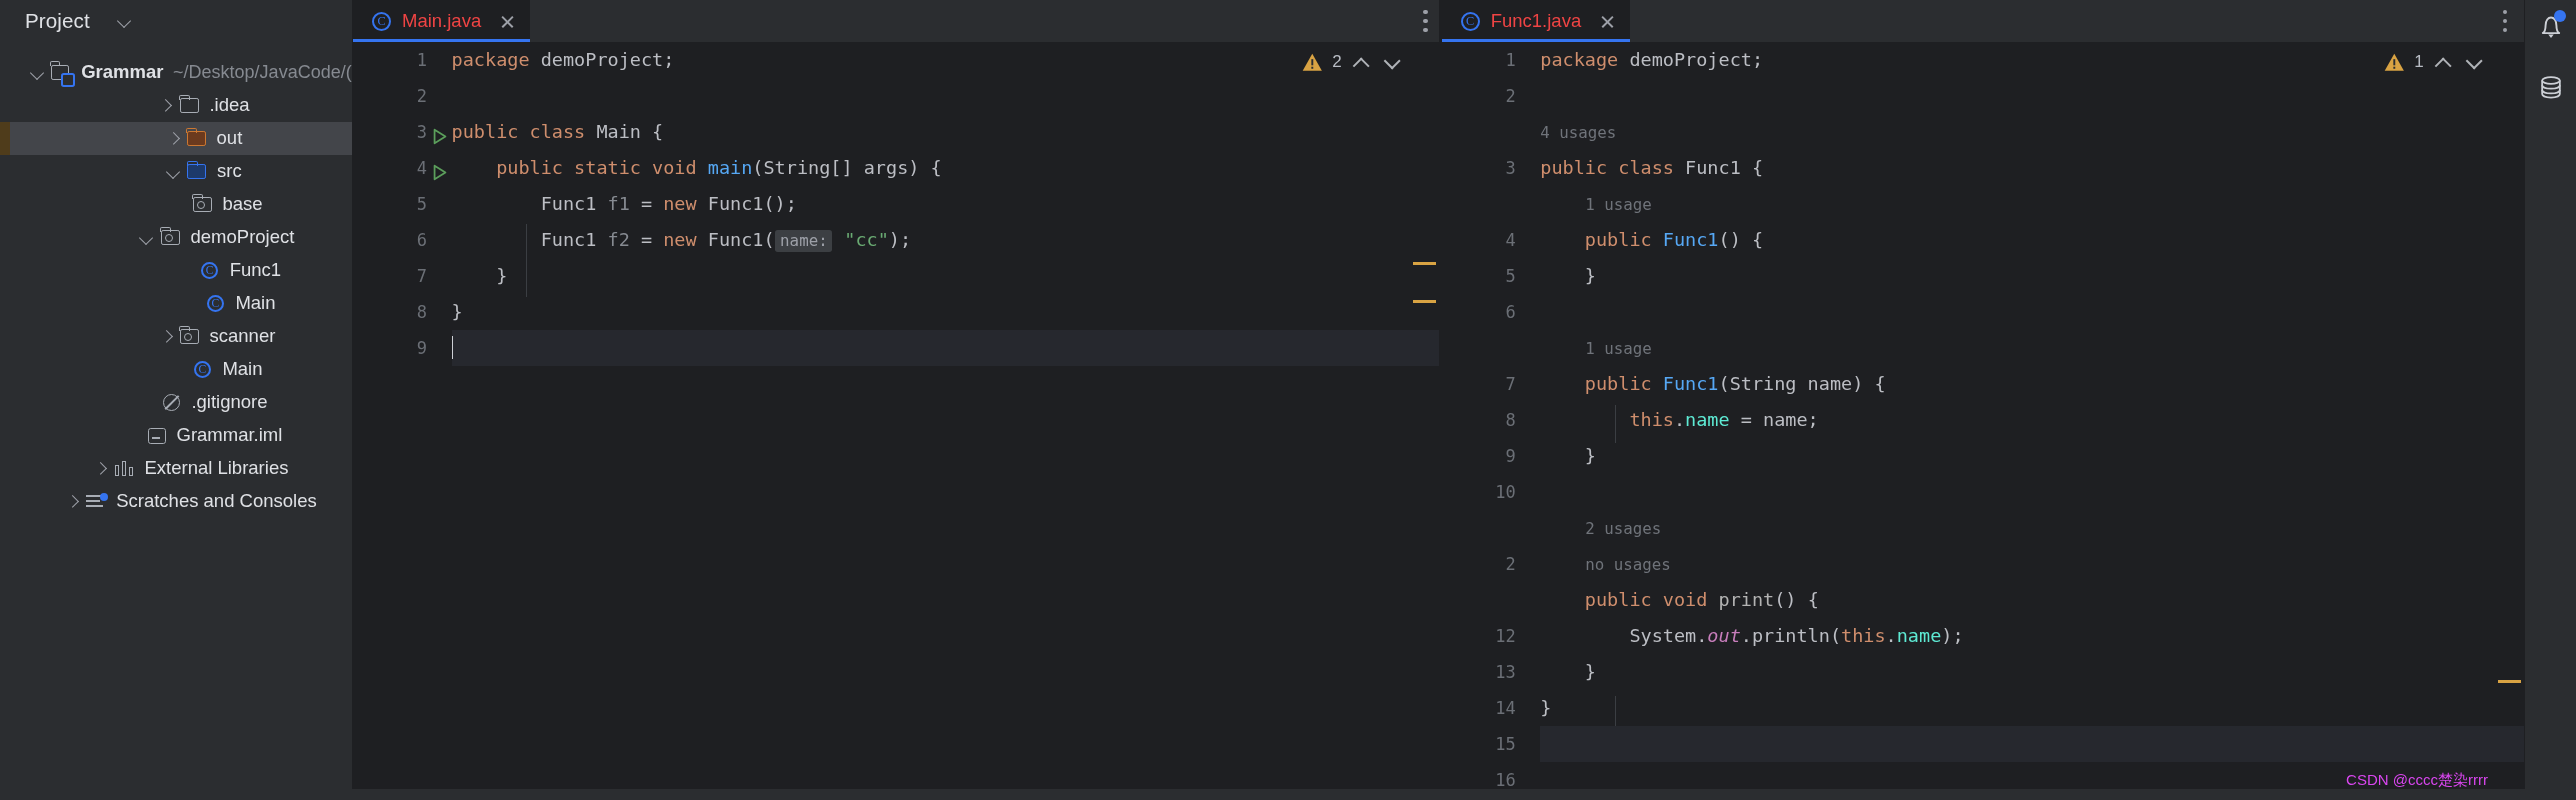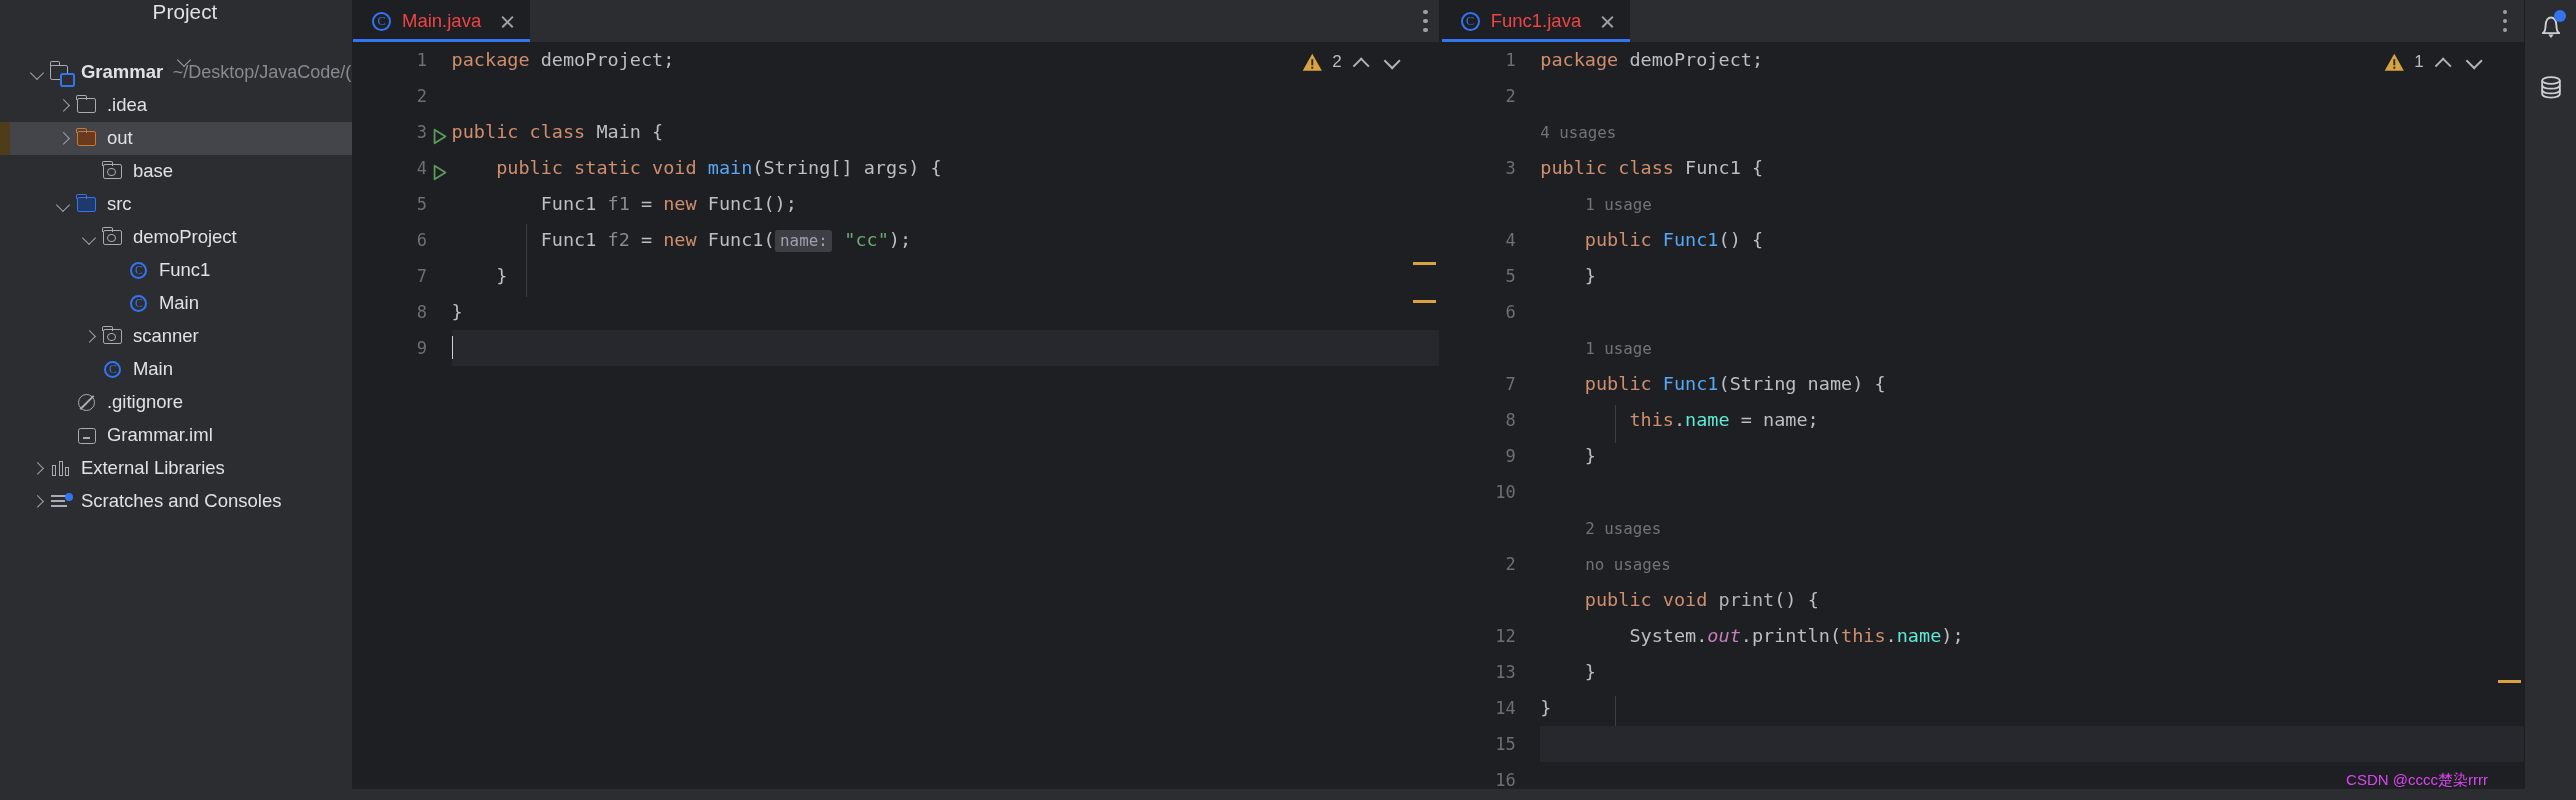--- a/index.html
+++ b/index.html
@@ -11,33 +11,33 @@
   }
   .app { position:relative; width:2576px; height:800px; display:flex; background:#1e1f22; }
 
   
   .project-panel {
     width:353px; height:800px; background:#2b2d30;
     display:flex; flex-direction:column; flex:0 0 353px;
     border-right:0.7px solid #1e1f22;
   }
   .project-header {
-    height:42px; display:flex; align-items:center; padding-left:18px; gap:28px;flex-direction:column;
+    height:42px; display:flex; align-items:center; padding-left:25px; gap:28px;
   }
   .project-title { font-size:20.6px; color:#dfe1e5; font-weight:400; letter-spacing:0.1px; }
   .chev-dn { width:15px; height:15px; position:relative; }
   .chev-dn::before {
     content:""; position:absolute; left:1.4px; top:2.7px; width:9px; height:9px;
     border-right:1.7px solid #9da0a8; border-bottom:1.7px solid #9da0a8;
     transform:rotate(45deg);
   }
   .tree { padding-top:13.7px; }
   .trow {
     height:33px; display:flex; align-items:center; position:relative;
-    font-size:18.5px; color:#dfe1e5; white-space:nowrap;
+    font-size:18.5px; color:#dfe1e5; white-space:nowrap;justify-content:center;
   }
   .trow.selected { background:#43454a; }
   .trow.selected::before {
     content:""; position:absolute; left:0; top:0; width:9.6px; height:100%;
     background:#4f3c1b;
   }
   .arrow { width:23px; height:23px; position:relative; flex:0 0 23px; }
   .arrow.right::before {
     content:""; position:absolute; left:6.9px; top:6.9px; width:8.2px; height:8.2px;
     border-right:1.7px solid #9da0a8; border-top:1.7px solid #9da0a8;
@@ -177,34 +177,34 @@
         </div>
         <div class="trow selected">
           <span style="display:inline-block;width:52px;flex:0 0 52px"></span>
           <span class="arrow right"></span>
           <span class="ic">
             <span class="folder orange"></span>
           </span>
           <span class="tlabel">out</span>
         </div>
         <div class="trow">
-          <span style="display:inline-block;width:78px;flex:0 0 78px"></span>
-          <span class="arrow"></span>
-          <span class="ic">
-            <span class="folder module"></span>
-          </span>
-          <span class="tlabel">base</span>
-        </div>
-        <div class="trow">
           <span style="display:inline-block;width:52px;flex:0 0 52px"></span>
           <span class="arrow down"></span>
           <span class="ic">
             <span class="folder blue"></span>
           </span>
           <span class="tlabel">src</span>
+        </div>
+        <div class="trow">
+          <span style="display:inline-block;width:78px;flex:0 0 78px"></span>
+          <span class="arrow"></span>
+          <span class="ic">
+            <span class="folder module"></span>
+          </span>
+          <span class="tlabel">base</span>
         </div>
         <div class="trow">
           <span style="display:inline-block;width:78px;flex:0 0 78px"></span>
           <span class="arrow down"></span>
           <span class="ic">
             <span class="folder module"></span>
           </span>
           <span class="tlabel">demoProject</span>
         </div>
         <div class="trow">

